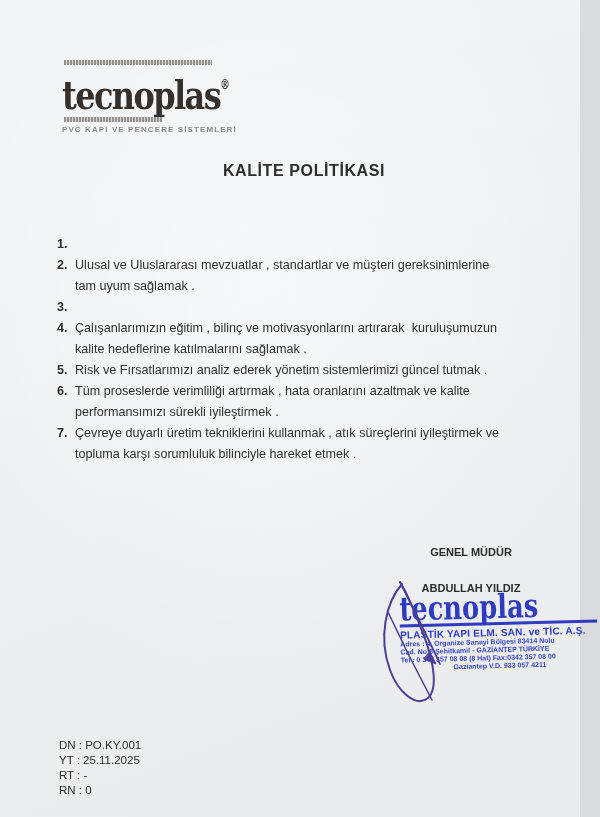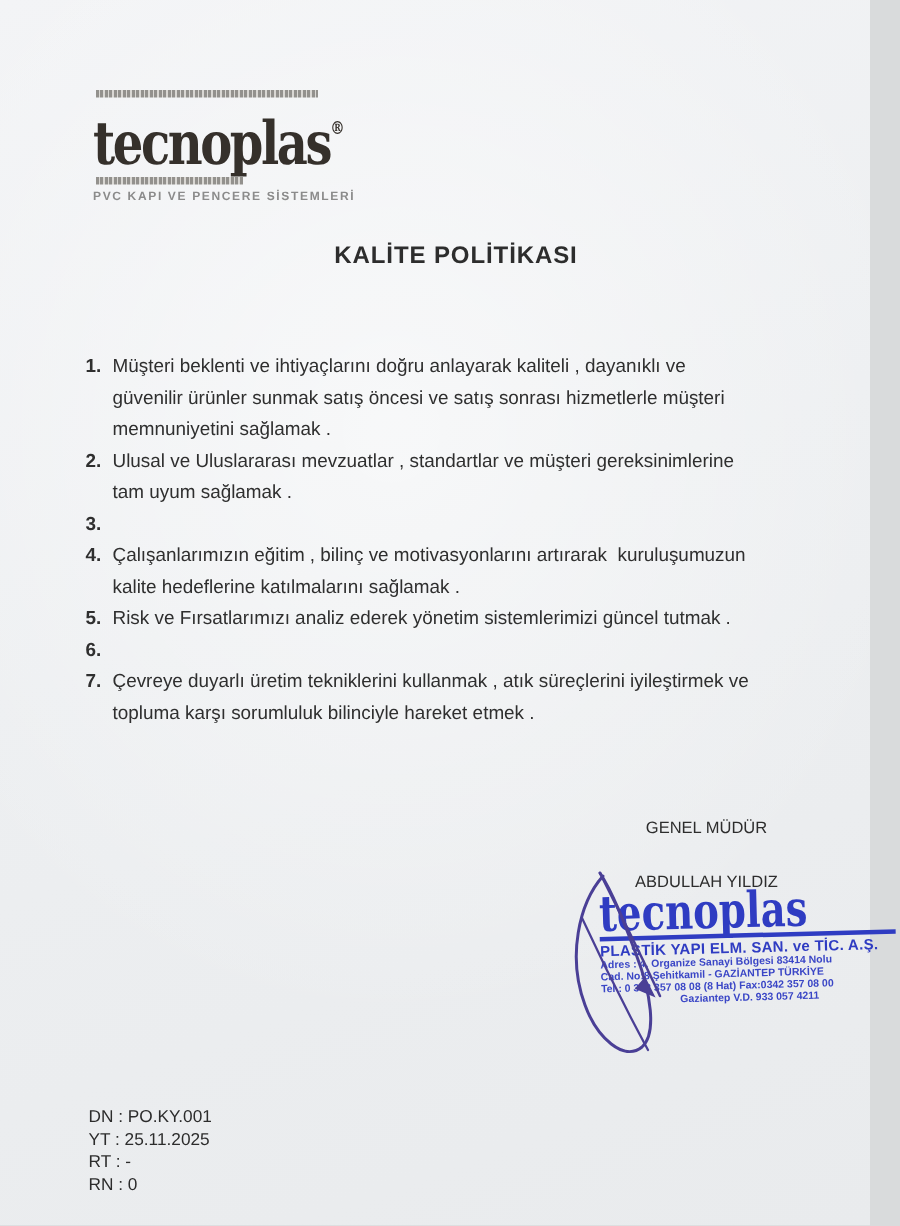--- a/index.html
+++ b/index.html
@@ -72,21 +72,21 @@
   .policy-item { display: flex; }
   .policy-num { width: 18px; flex: 0 0 18px; font-weight: bold; }
   .policy-text { white-space: pre-wrap; }
 
   
   .signatory {
     position: absolute;
     left: 380px; top: 546px;
     width: 182px;
     text-align: center;
-    font-weight: normal;
+    font-weight: bold;
     font-size: 11px;
     color: #2d2d2d;
   }
   .signatory-name { margin-top: 24px; }
 
   
   .stamp {
     position: absolute;
     left: 400px; top: 592px;
     width: 198px;
@@ -146,43 +146,42 @@
     <div class="logo-word"><span>tecnoplas</span><span class="logo-reg">®</span></div>
     <div class="hatch-bar hatch-bottom"></div>
     <div class="logo-tagline">PVC KAPI VE PENCERE SİSTEMLERİ</div>
   </div>
 
   <div class="doc-title">KALİTE POLİTİKASI</div>
 
   <div class="policy-list">
     <div class="policy-item">
       <span class="policy-num">1.</span>
-      <span class="policy-text">Müşteri beklenti ve ihtiyaçlarını doğru anlayarak kaliteli , dayanıklı ve
-güvenilir ürünler sunmak satış öncesi ve satış sonrası hizmetlerle müşteri
-memnuniyetini sağlamak .</span>
     </div>
     <div class="policy-item">
       <span class="policy-num">2.</span>
       <span class="policy-text">Ulusal ve Uluslararası mevzuatlar , standartlar ve müşteri gereksinimlerine
 tam uyum sağlamak .</span>
     </div>
     <div class="policy-item">
       <span class="policy-num">3.</span>
     </div>
     <div class="policy-item">
       <span class="policy-num">4.</span>
       <span class="policy-text">Çalışanlarımızın eğitim , bilinç ve motivasyonlarını artırarak  kuruluşumuzun
 kalite hedeflerine katılmalarını sağlamak .</span>
     </div>
     <div class="policy-item">
       <span class="policy-num">5.</span>
       <span class="policy-text">Risk ve Fırsatlarımızı analiz ederek yönetim sistemlerimizi güncel tutmak .</span>
     </div>
     <div class="policy-item">
       <span class="policy-num">6.</span>
+      <span class="policy-text">Tüm proseslerde verimliliği artırmak , hata oranlarını azaltmak ve kalite
+performansımızı sürekli iyileştirmek .</span>
     </div>
     <div class="policy-item">
       <span class="policy-num">7.</span>
       <span class="policy-text">Çevreye duyarlı üretim tekniklerini kullanmak , atık süreçlerini iyileştirmek ve
 topluma karşı sorumluluk bilinciyle hareket etmek .</span>
     </div>
   </div>
 
   <div class="signatory">
     <div>GENEL MÜDÜR</div>

